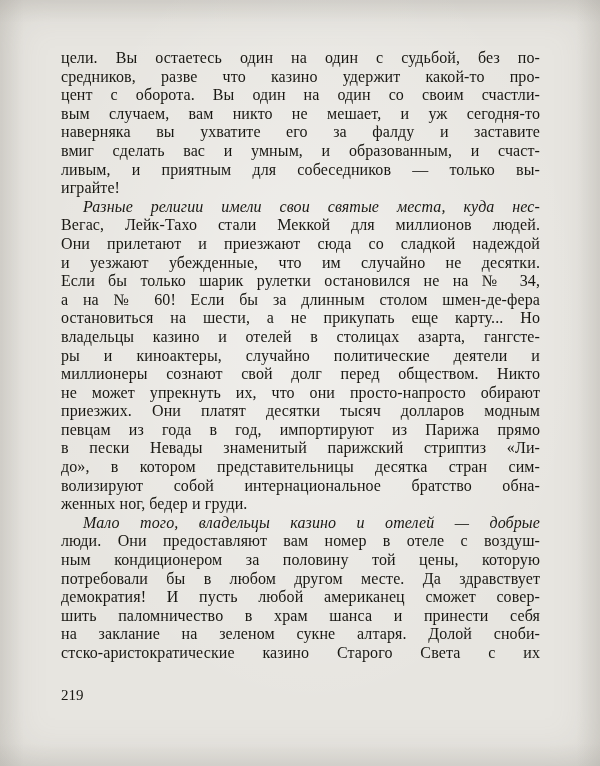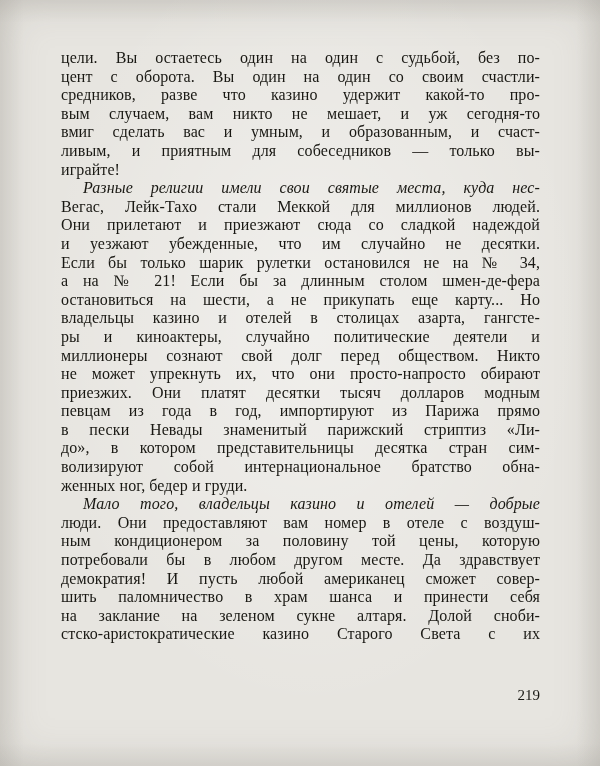--- a/index.html
+++ b/index.html
@@ -49,47 +49,48 @@
   .line.first {
     padding-left: 22px;
     box-sizing: border-box;
     font-style: italic;
   }
   .page-number {
     position: absolute;
     left: 61px;
     top: 687px;
     width: 479px;
-    text-align: right;
+    text-align: left;
     font-family: "Liberation Serif", "DejaVu Serif", serif;
     font-size: 15px;
     color: #191813;
   }
 </style>
 </head>
 <body>
 
 <div class="scan">
   <div class="text-block" id="text-block">
       <div class="paragraph">
         <div class="line just">цели. Вы остаетесь один на один с судьбой, без по-</div>
+        <div class="line just">средников, разве что казино удержит какой-то про-</div>
         <div class="line just">цент с оборота. Вы один на один со своим счастли-</div>
-        <div class="line just">средников, разве что казино удержит какой-то про-</div>
         <div class="line just">вым случаем, вам никто не мешает, и уж сегодня-то</div>
+        <div class="line just">наверняка вы ухватите его за фалду и заставите</div>
         <div class="line just">вмиг сделать вас и умным, и образованным, и счаст-</div>
         <div class="line just">ливым, и приятным для собеседников — только вы-</div>
         <div class="line">играйте!</div>
       </div>
       <div class="paragraph">
         <div class="line just first">Разные религии имели свои святые места, куда нес-</div>
         <div class="line just">Вегас, Лейк-Тахо стали Меккой для миллионов людей.</div>
         <div class="line just">Они прилетают и приезжают сюда со сладкой надеждой</div>
         <div class="line just">и уезжают убежденные, что им случайно не десятки.</div>
         <div class="line just">Если бы только шарик рулетки остановился не на № 34,</div>
-        <div class="line just">а на № 21! Если бы за длинным столом шмен-де-фера</div>
+        <div class="line just">а на № 60! Если бы за длинным столом шмен-де-фера</div>
         <div class="line just">остановиться на шести, а не прикупать еще карту... Но</div>
         <div class="line just">владельцы казино и отелей в столицах азарта, гангсте-</div>
         <div class="line just">ры и киноактеры, случайно политические деятели и</div>
         <div class="line just">миллионеры сознают свой долг перед обществом. Никто</div>
         <div class="line just">не может упрекнуть их, что они просто-напросто обирают</div>
         <div class="line just">приезжих. Они платят десятки тысяч долларов модным</div>
         <div class="line just">певцам из года в год, импортируют из Парижа прямо</div>
         <div class="line just">в пески Невады знаменитый парижский стриптиз «Ли-</div>
         <div class="line just">до», в котором представительницы десятка стран сим-</div>
         <div class="line just">волизируют собой интернациональное братство обна-</div>

